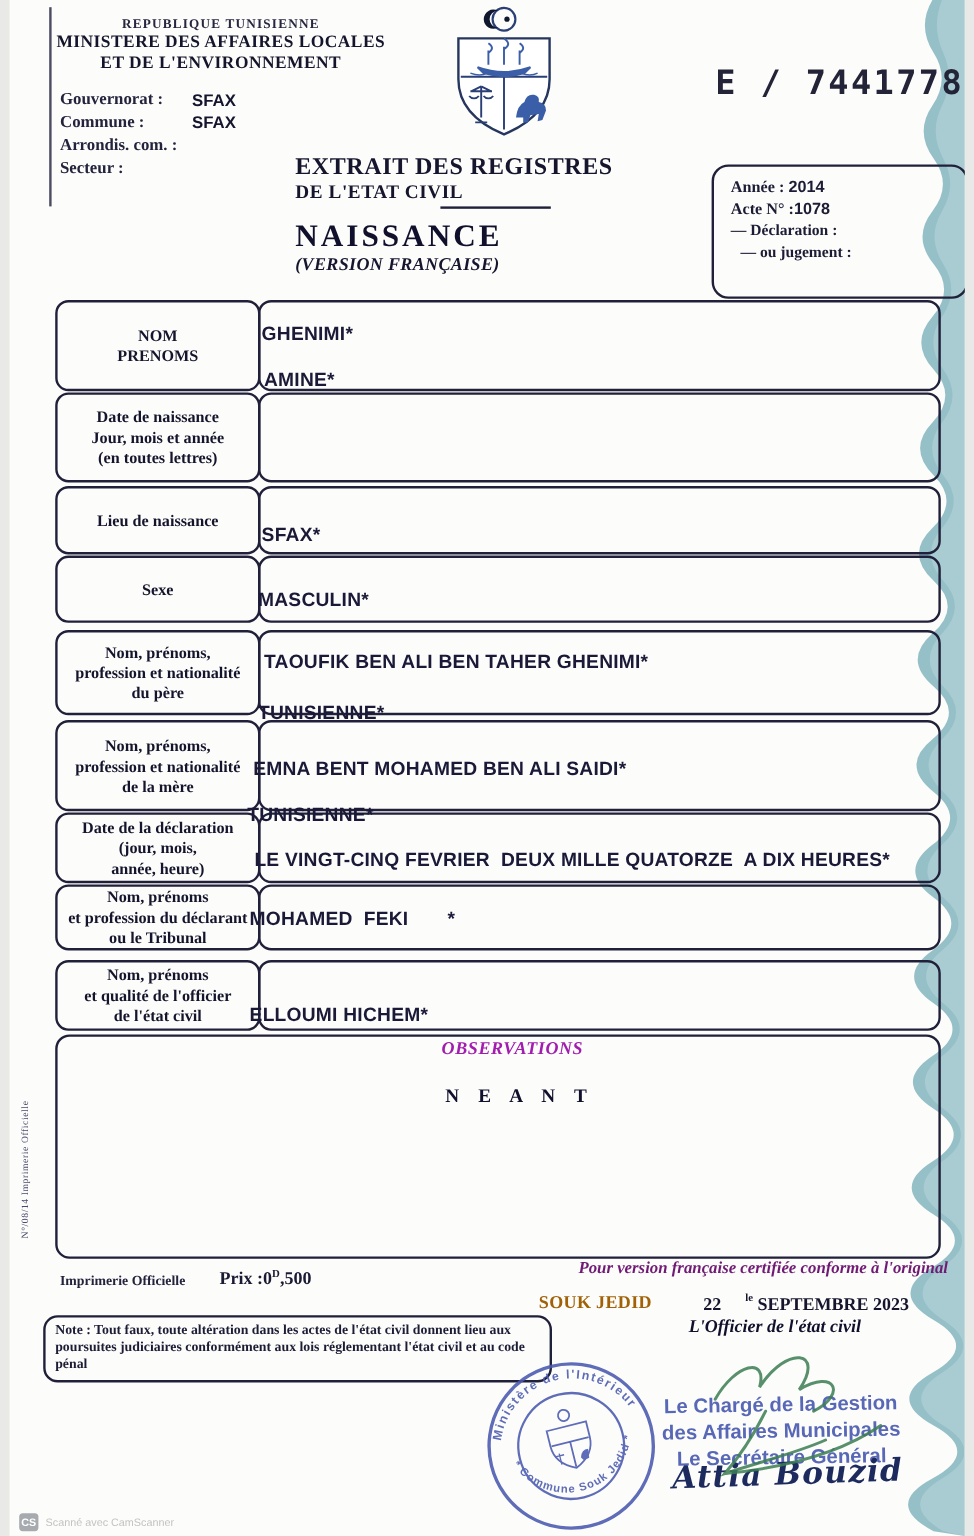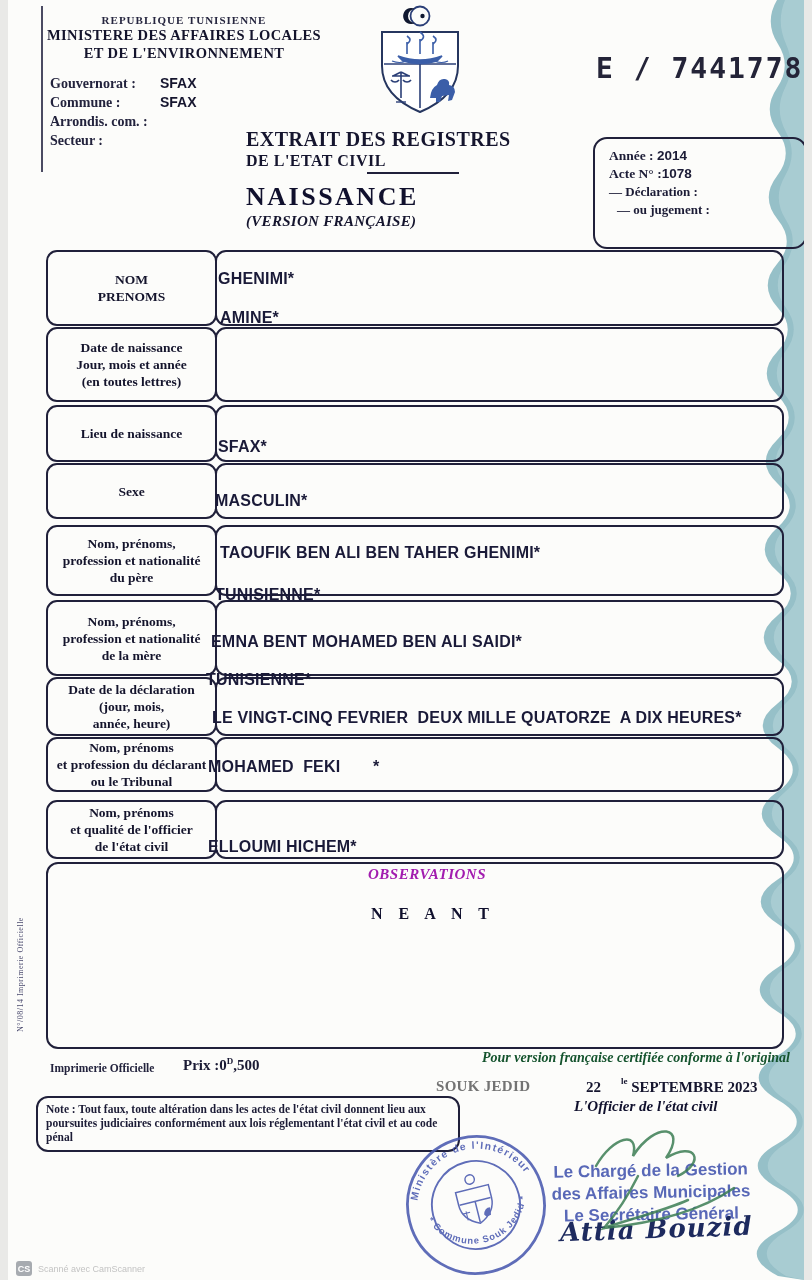--- a/index.html
+++ b/index.html
@@ -51,22 +51,22 @@
     position:absolute;font-family:"Liberation Sans",sans-serif;font-size:16px;font-weight:bold;
     letter-spacing:.2px;color:#1a1a38;white-space:pre;z-index:3;
   }
   .obs-box{position:absolute;left:38px;top:862px;width:734px;height:183px;border:2px solid #20203a;border-radius:12px;}
   .obs-title{position:absolute;left:360px;top:866px;font-size:15px;font-weight:bold;font-style:italic;letter-spacing:.5px;color:#a21caf;}
   .obs-value{position:absolute;left:363px;top:905px;font-size:16px;font-weight:bold;letter-spacing:6px;color:#10102d;}
   
   .f-imprimerie{position:absolute;left:42px;top:1062px;font-size:11.5px;font-weight:bold;color:#23233d;}
   .f-prix{position:absolute;left:175px;top:1056px;font-size:15px;font-weight:bold;color:#1a1a34;}
   .f-prix sup{font-size:9px;}
-  .f-certif{position:absolute;right:14px;top:1050px;font-size:14px;font-weight:bold;font-style:italic;color:#14532d;}
-  .f-place{position:absolute;left:428px;top:1078px;font-size:15px;font-weight:bold;letter-spacing:.3px;color:#737373;}
+  .f-certif{position:absolute;right:14px;top:1050px;font-size:14px;font-weight:bold;font-style:italic;color:#701a75;}
+  .f-place{position:absolute;left:441px;top:1078px;font-size:15px;font-weight:bold;letter-spacing:.3px;color:#a16207;}
   .f-date{position:absolute;left:578px;top:1078px;font-size:15px;font-weight:bold;color:#15152e;}
   .f-date sup{font-size:9px;position:relative;top:-2px;padding-left:20px;}
   .f-officier{position:absolute;left:566px;top:1098px;font-size:15px;font-weight:bold;font-style:italic;color:#10102d;}
   .note-box{
     position:absolute;left:28px;top:1096px;width:424px;height:56px;
     border:2px solid #20203a;border-radius:12px;padding:4px 8px;box-sizing:border-box;
     font-size:11.5px;font-weight:bold;color:#1c1c36;line-height:14px;
   }
   
   .seal-svg{position:absolute;left:386px;top:1130px;width:164px;height:150px;transform:rotate(-14deg);opacity:.88;}

